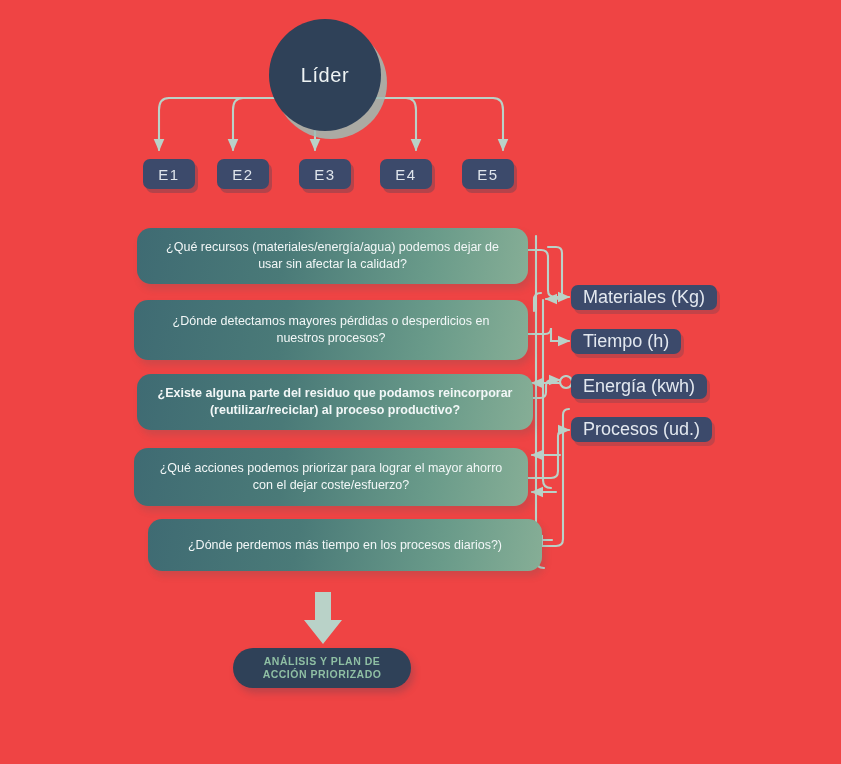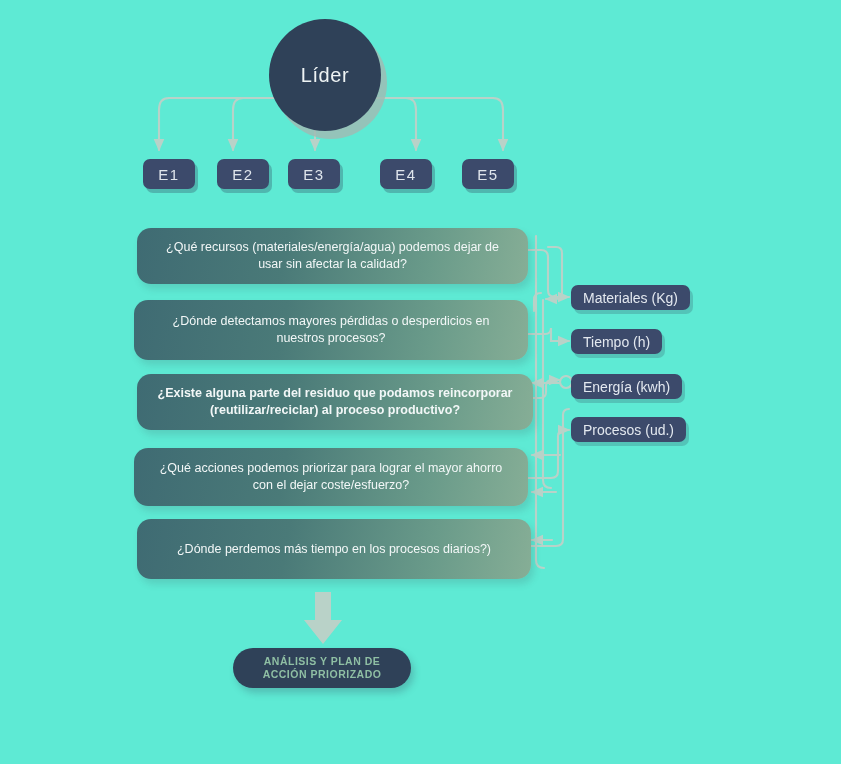--- a/index.html
+++ b/index.html
@@ -4,21 +4,21 @@
 <style>
   html,body{margin:0;padding:0;background:#ffffff;}
   body{
     font-family:"Liberation Sans", sans-serif;
     -webkit-font-smoothing:antialiased;
   }
   #canvas{
     position:relative;
     width:841px;
     height:764px;
-    background:#5eead4;
+    background:#ef4444;
     overflow:hidden;
   }
   #wires{
     position:absolute;
     left:0; top:0;
     width:841px; height:764px;
     pointer-events:none;
   }
 
   
@@ -82,21 +82,21 @@
   }
   .qbox span{display:block;max-width:100%;}
 
   
   .metric{
     position:absolute;
     height:25px;
     border-radius:7px;
     background:#3c4a6b;
     color:#e3e8ef;
-    font-size:14px;
+    font-size:18px;
     display:flex;
     align-items:center;
     justify-content:center;
     padding:0 12px;
     box-sizing:border-box;
     box-shadow:3px 4px 0 rgba(47,65,88,.22);
     white-space:nowrap;
   }
 
   
@@ -184,21 +184,21 @@
   <div class="leader">
     <span class="leader-label">Líder</span>
   </div>
 
   <div class="ebox" style="left:143px;">
     <span>E1</span>
   </div>
   <div class="ebox" style="left:217px;">
     <span>E2</span>
   </div>
-  <div class="ebox" style="left:288px;">
+  <div class="ebox" style="left:299px;">
     <span>E3</span>
   </div>
   <div class="ebox" style="left:380px;">
     <span>E4</span>
   </div>
   <div class="ebox" style="left:462px;">
     <span>E5</span>
   </div>
 
   <div class="ghost" style="left:185px;top:219px;"></div>
@@ -213,21 +213,21 @@
   </div>
 
   <div class="qbox" style="left:137px;top:374px;width:396px;height:56px;font-weight:bold;">
     <span>¿Existe alguna parte del residuo que podamos reincorporar (reutilizar/reciclar) al proceso productivo?</span>
   </div>
 
   <div class="qbox" style="left:134px;top:448px;width:394px;height:58px;">
     <span>¿Qué acciones podemos priorizar para lograr el mayor ahorro con el dejar coste/esfuerzo?</span>
   </div>
 
-  <div class="qbox" style="left:137px;top:519px;width:394px;height:60px;">
+  <div class="qbox" style="left:148px;top:519px;width:394px;height:52px;">
     <span>¿Dónde perdemos más tiempo en los procesos diarios?)</span>
   </div>
 
   <div class="metric" style="left:571px;top:285px;">
     <span>Materiales (Kg)</span>
   </div>
   <div class="metric" style="left:571px;top:329px;">
     <span>Tiempo (h)</span>
   </div>
   <div class="metric" style="left:571px;top:374px;">

